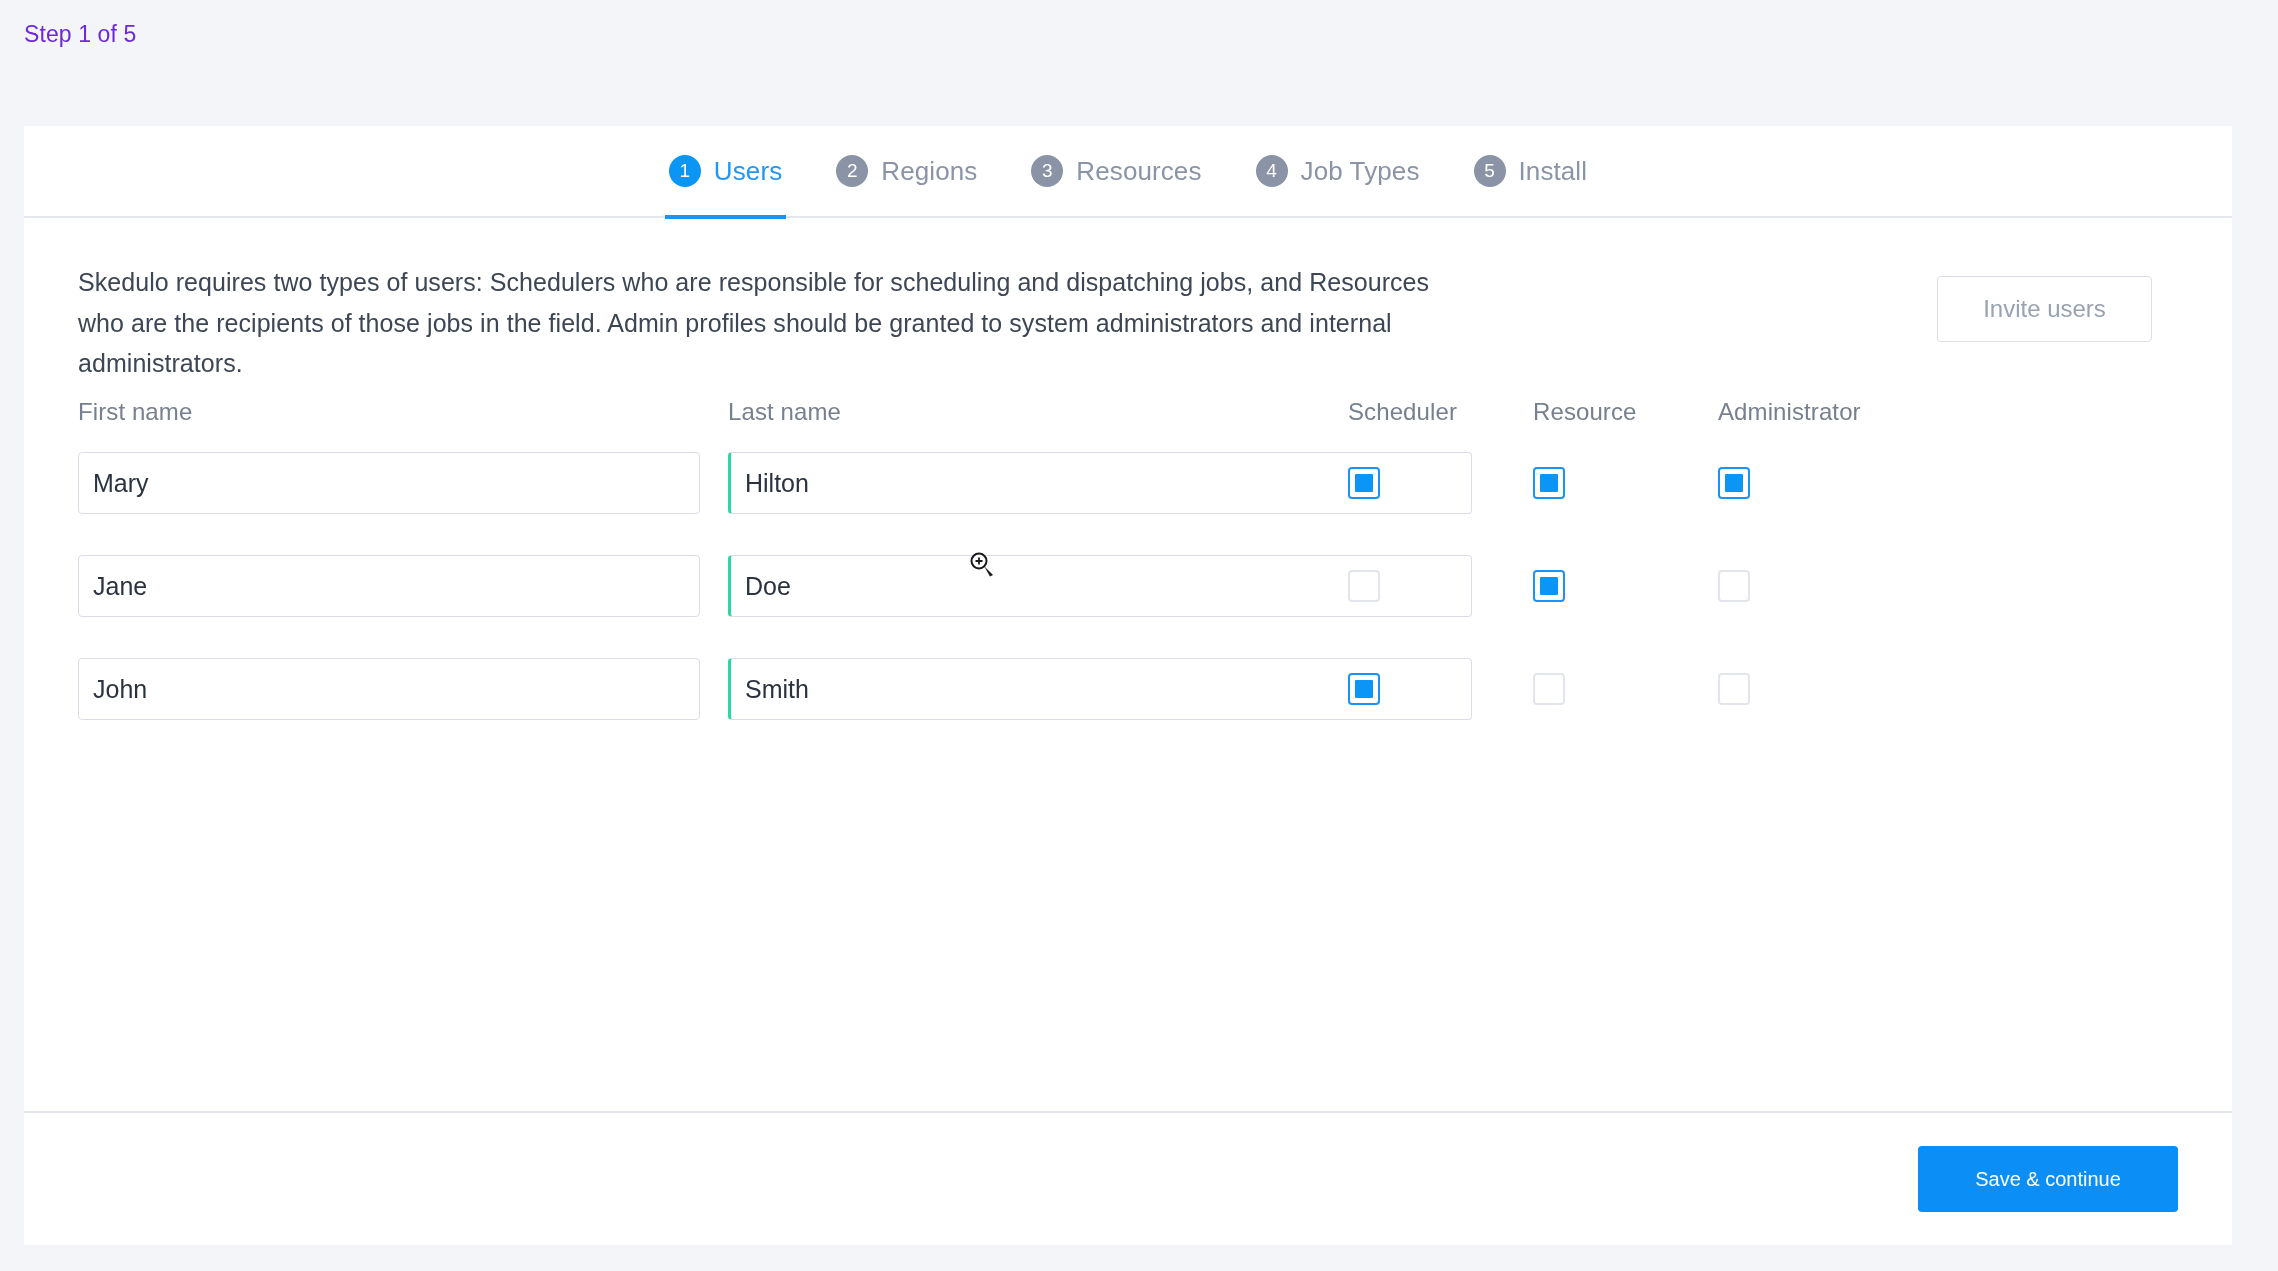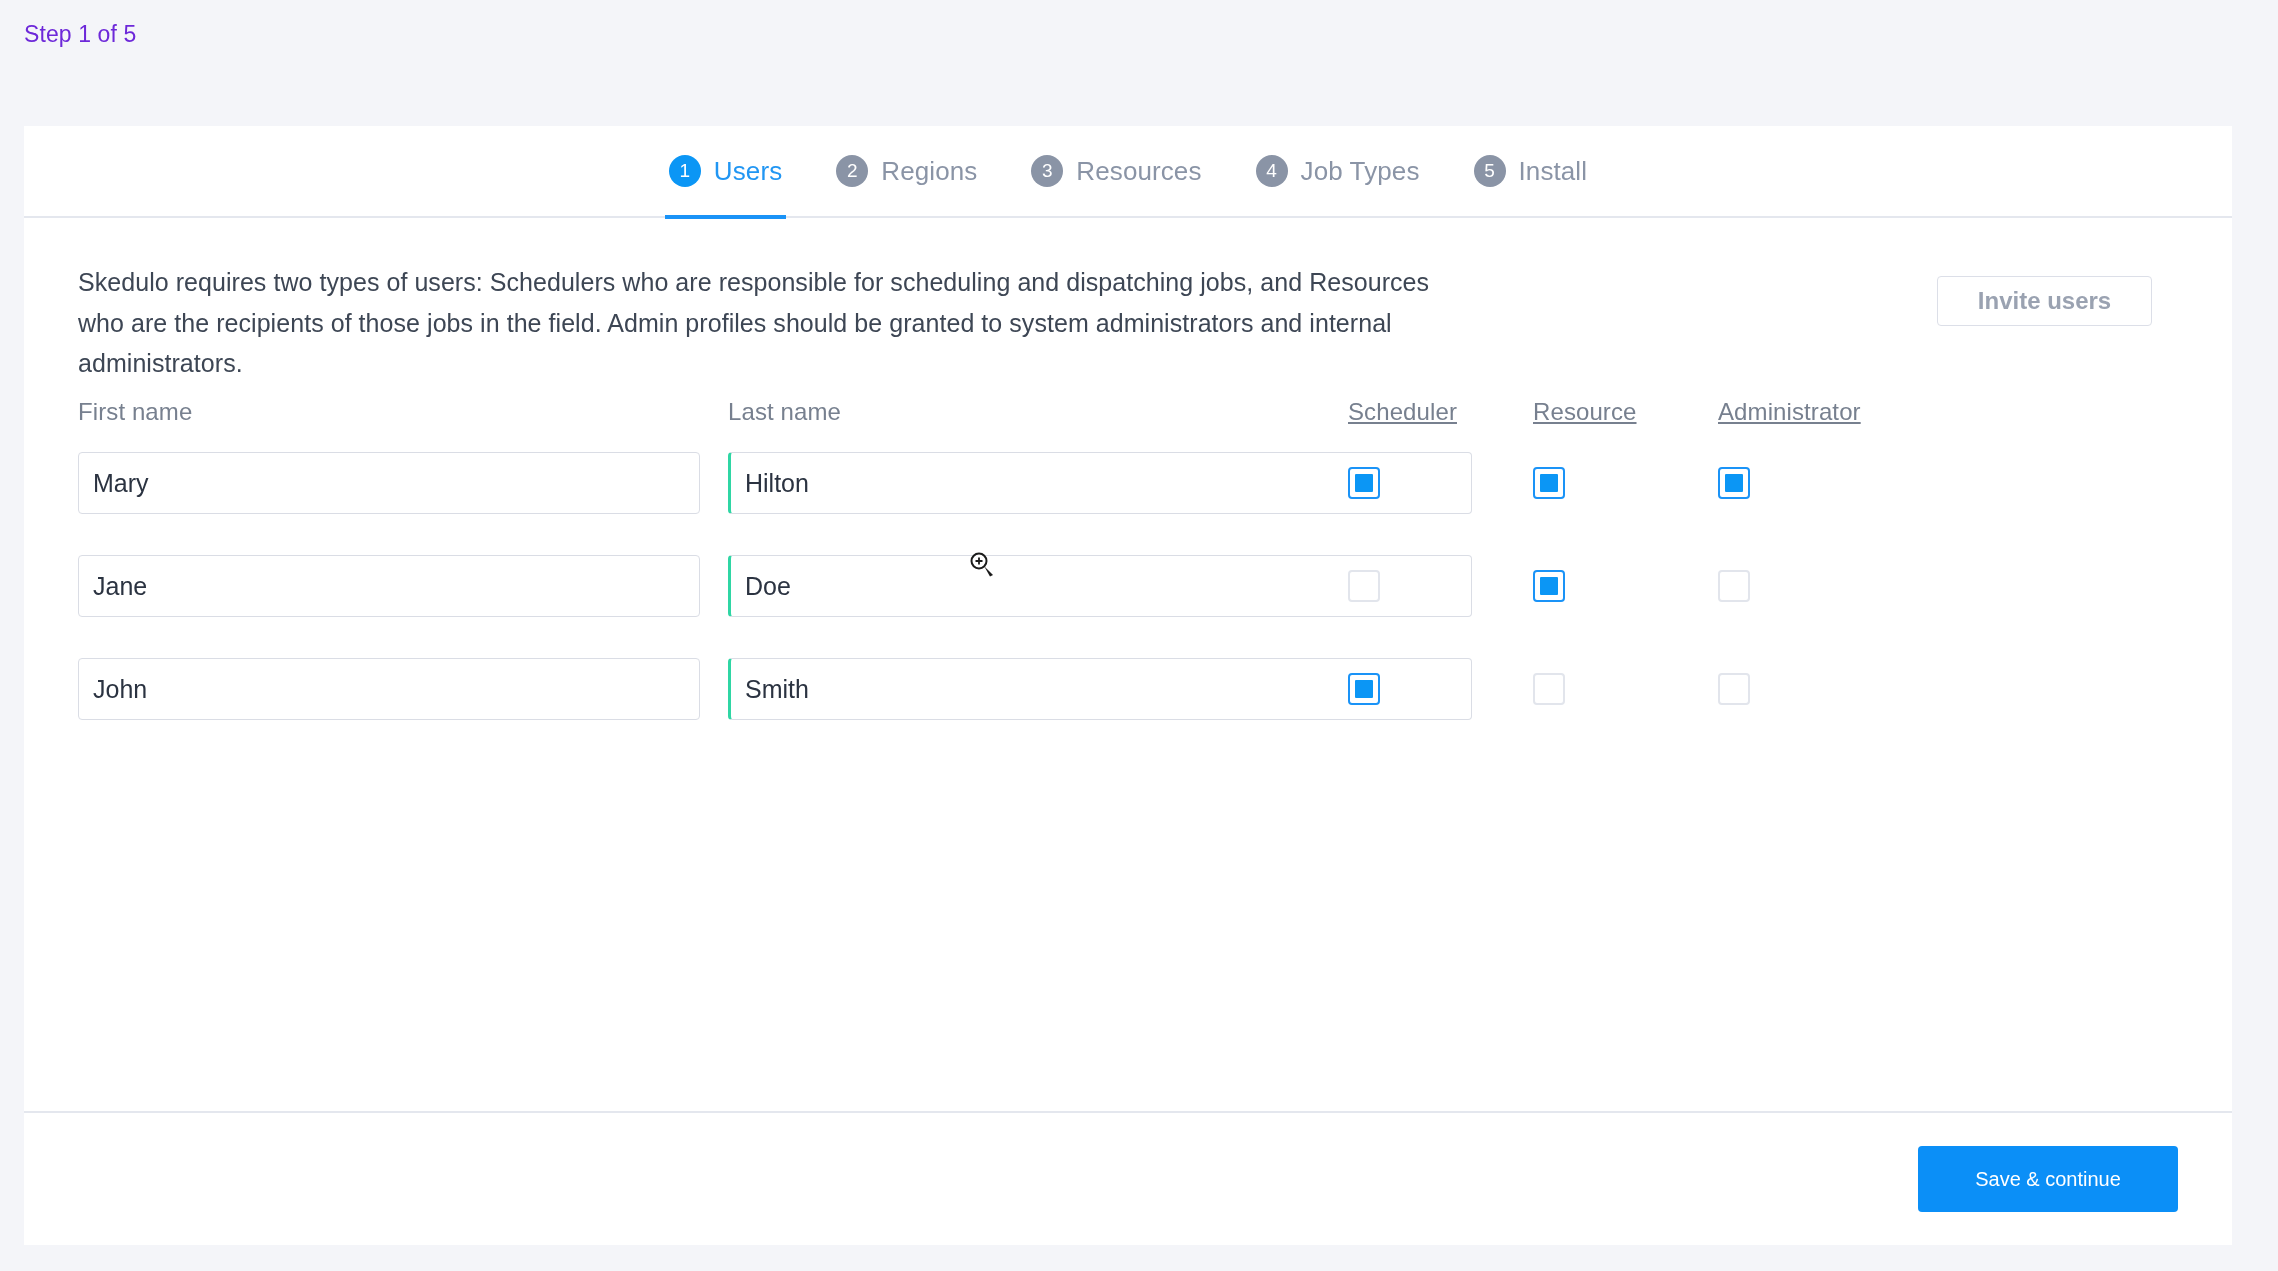--- a/index.html
+++ b/index.html
@@ -107,48 +107,47 @@
   .intro-text {
     font-size: 25px;
     line-height: 1.62;
     color: #3d4654;
     max-width: 1390px;
     letter-spacing: 0.05px;
   }
   .invite-btn {
     flex: none;
     width: 215px;
-    height: 50px;
+    height: 66px;
     border: 1px solid #dcdfe8;
     border-radius: 4px;
     background: #ffffff;
     color: #9aa2b1;
     font-size: 24px;
     font-family: "Liberation Sans", sans-serif;
     cursor: pointer;
     margin-top: 14px;
     margin-right: 26px;
-    font-weight: bold;
   }
 
   
   .user-table { margin-top: 14px; }
 
   .col-headers {
     display: flex;
     height: 34px;
   }
   .th {
     font-size: 24px;
     color: #77808f;
     letter-spacing: 0.1px;
   }
   .c-first { width: 650px; flex: none; }
   .c-last  { width: 620px; flex: none; }
-  .c-check { width: 185px; flex: none; text-decoration: underline; }
+  .c-check { width: 185px; flex: none; }
 
   .user-row {
     display: flex;
     align-items: center;
     height: 103px;
   }
   .field {
     height: 62px;
     border: 1px solid #dadde5;
     border-radius: 4px;

